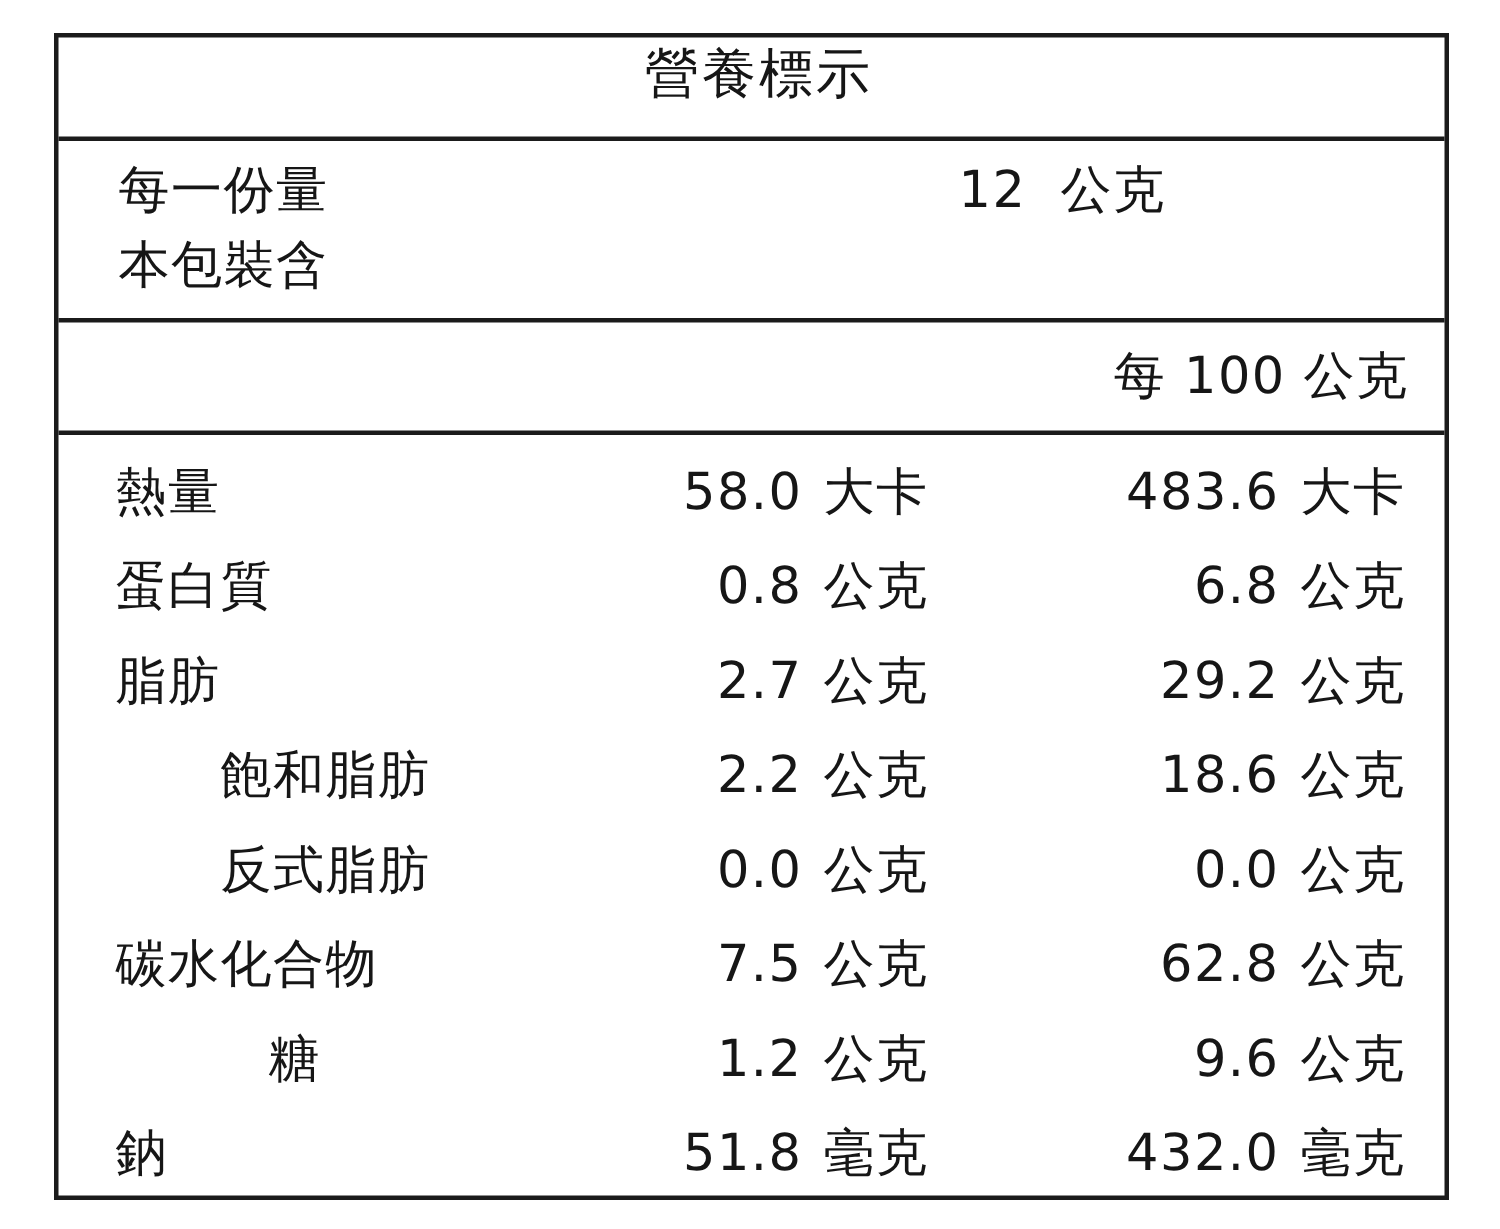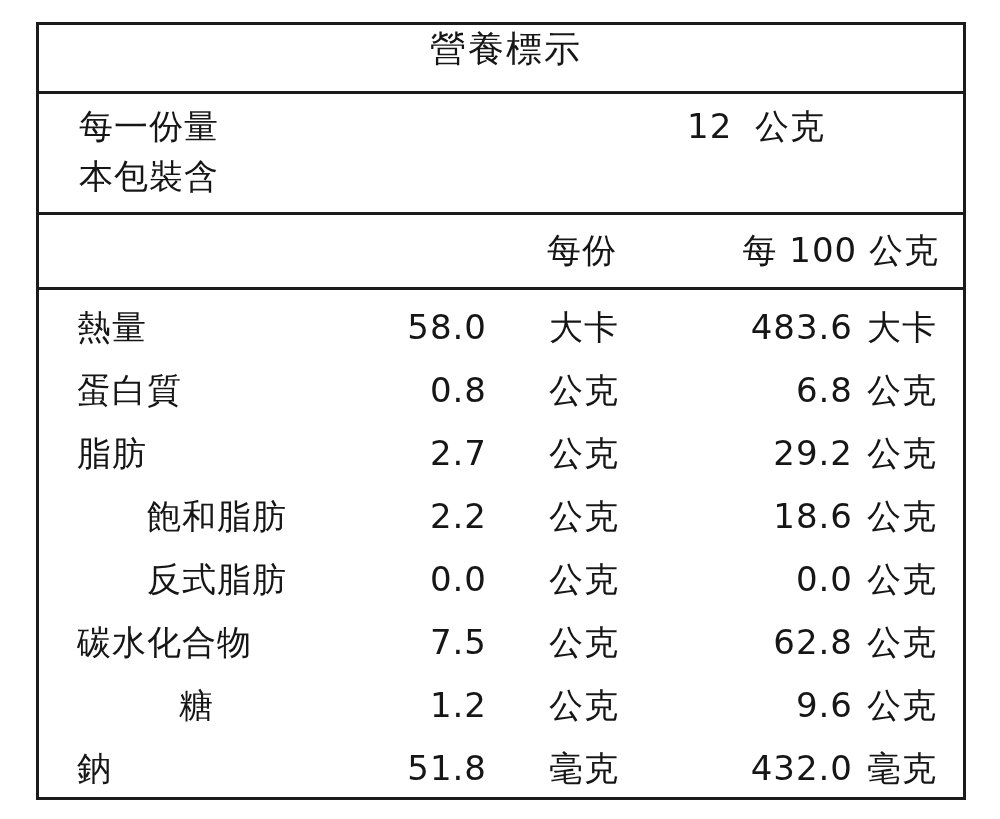--- a/index.html
+++ b/index.html
@@ -42,21 +42,20 @@
 
   
   .serving-block {
     padding: 8px 0 10px 0;
     border-bottom: 3px solid #1b1b1b;
   }
   .serving-row {
     display: flex;
     align-items: center;
     height: 50px;
-    gap: 48px;
   }
   .serving-label {
     width: 600px;
     font-size: 34px;
     padding-left: 40px;
     box-sizing: border-box;
     letter-spacing: 1px;
   }
   .serving-value {
     font-size: 34px;
@@ -124,21 +123,20 @@
     display: flex;
     align-items: baseline;
     justify-content: flex-end;
     font-size: 34px;
     letter-spacing: 1px;
     box-sizing: border-box;
   }
   .cell-serving {
     width: 270px;
     padding-right: 12px;
-    gap: 48px;
   }
   .cell-100 {
     flex: 1;
     padding-right: 18px;
   }
   .cell .num {
     text-align: right;
     font-variant-numeric: tabular-nums;
   }
   .cell .unit {
@@ -163,21 +161,20 @@
         <span class="num">12</span><span class="unit">公克</span>
       </div>
     </div>
     <div class="serving-row">
       <div class="serving-label">本包裝含</div>
     </div>
   </div>
 
   <div class="header-row">
     <div class="col-name"></div>
-    <div class="col-per-serving">每份</div>
     <div class="col-per-100">每 100 公克</div>
   </div>
 
   <div class="rows">
 
     <div class="nut-row">
       <div class="nut-name">熱量</div>
       <div class="cell cell-serving">
         <span class="num">58.0</span>
         <span class="unit">大卡</span>

